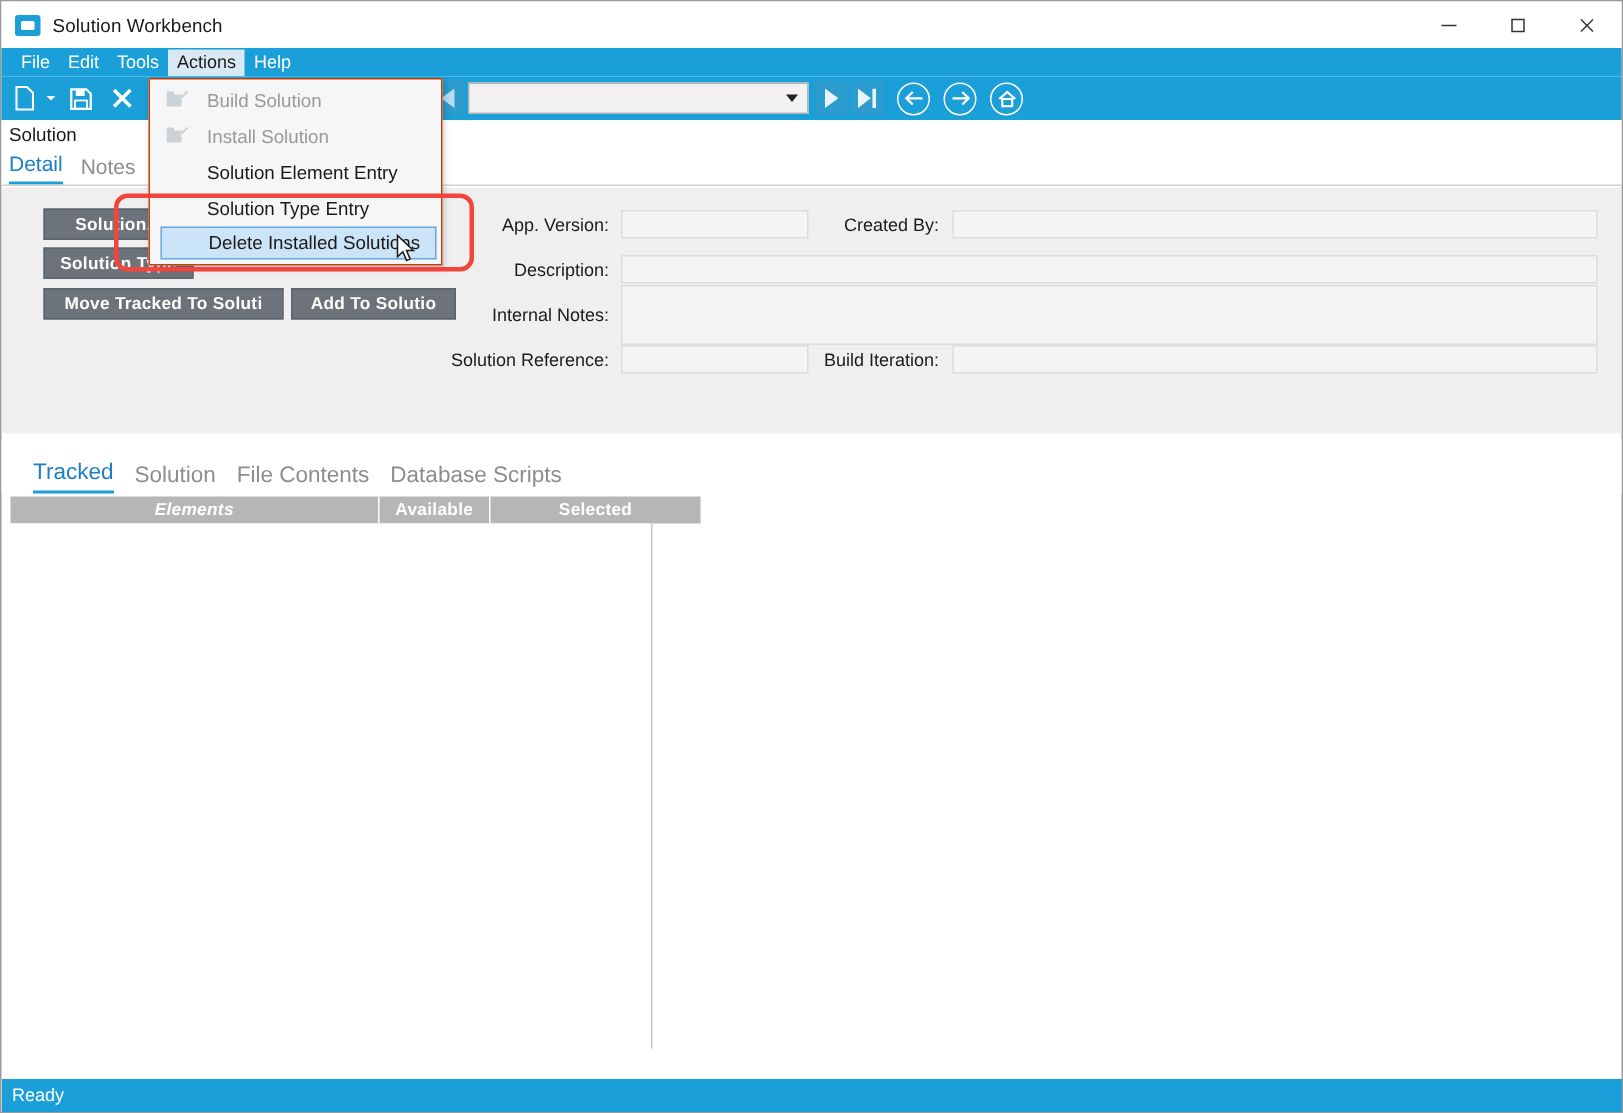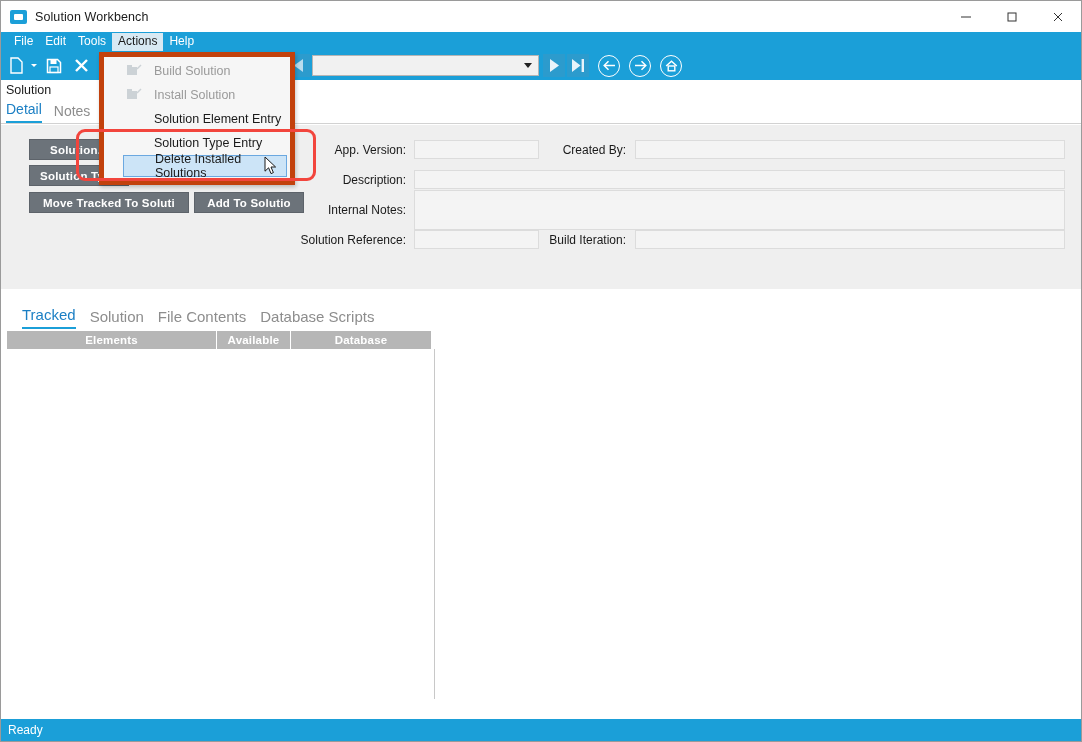--- a/index.html
+++ b/index.html
@@ -210,24 +210,24 @@
   }
   .status-text {
     font-size: 12px; color: #ffffff; margin-left: 7px;
   }
 
   
   .dropdown {
     position: absolute; left: 98px; top: 51px;
     width: 196px;
     background: #f6f6f6;
-    border: 5px solid #c2410c;
+    border: 1px solid #c2410c;
     box-shadow: 1px 2px 4px rgba(0,0,0,.22);
     z-index: 40;
-    padding: 2px 0 3px 16px;
+    padding: 2px 0 3px 4px;
   }
   .dd-item {
     height: 24px;
     display: flex; align-items: center;
     position: relative;
     font-size: 12.5px;
     color: #1a1a1a;
     padding-left: 34px;
   }
   .dd-item.disabled { color: #9a9a9a; }
@@ -404,23 +404,23 @@
   </div>
 
   <div class="lower-tabs">
     <div class="ltab active">Tracked</div>
     <div class="ltab">Solution</div>
     <div class="ltab">File Contents</div>
     <div class="ltab">Database Scripts</div>
   </div>
 
   <div class="grid-head">
-    <div class="gcol" style="width:210px;">Elements</div>
+    <div class="gcol" style="width:246px;font-style:italic;">Elements</div>
     <div class="gcol" style="width:74px;">Available</div>
-    <div class="gcol" style="width:140px;">Database</div>
+    <div class="gcol" style="width:140px;">Selected</div>
   </div>
   <div class="grid-body"></div>
 
   <div class="dropdown">
     <div class="dd-item disabled">
       <span class="dd-icon">
         <svg width="15" height="13" viewBox="0 0 15 13">
             <rect x="0" y="3" width="10" height="8" fill="#9aa7b0"></rect>
             <rect x="0" y="1" width="5" height="2.5" fill="#9aa7b0"></rect>
             <path d="M10 5 L14 1" stroke="#9aa7b0" stroke-width="1.4" fill="none"></path>

